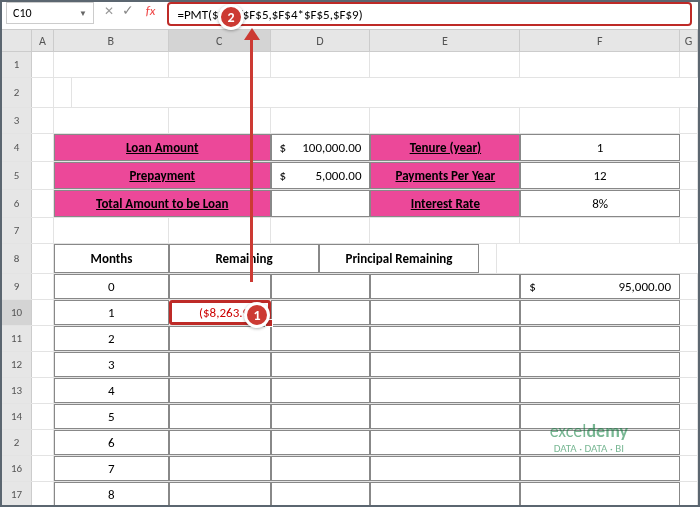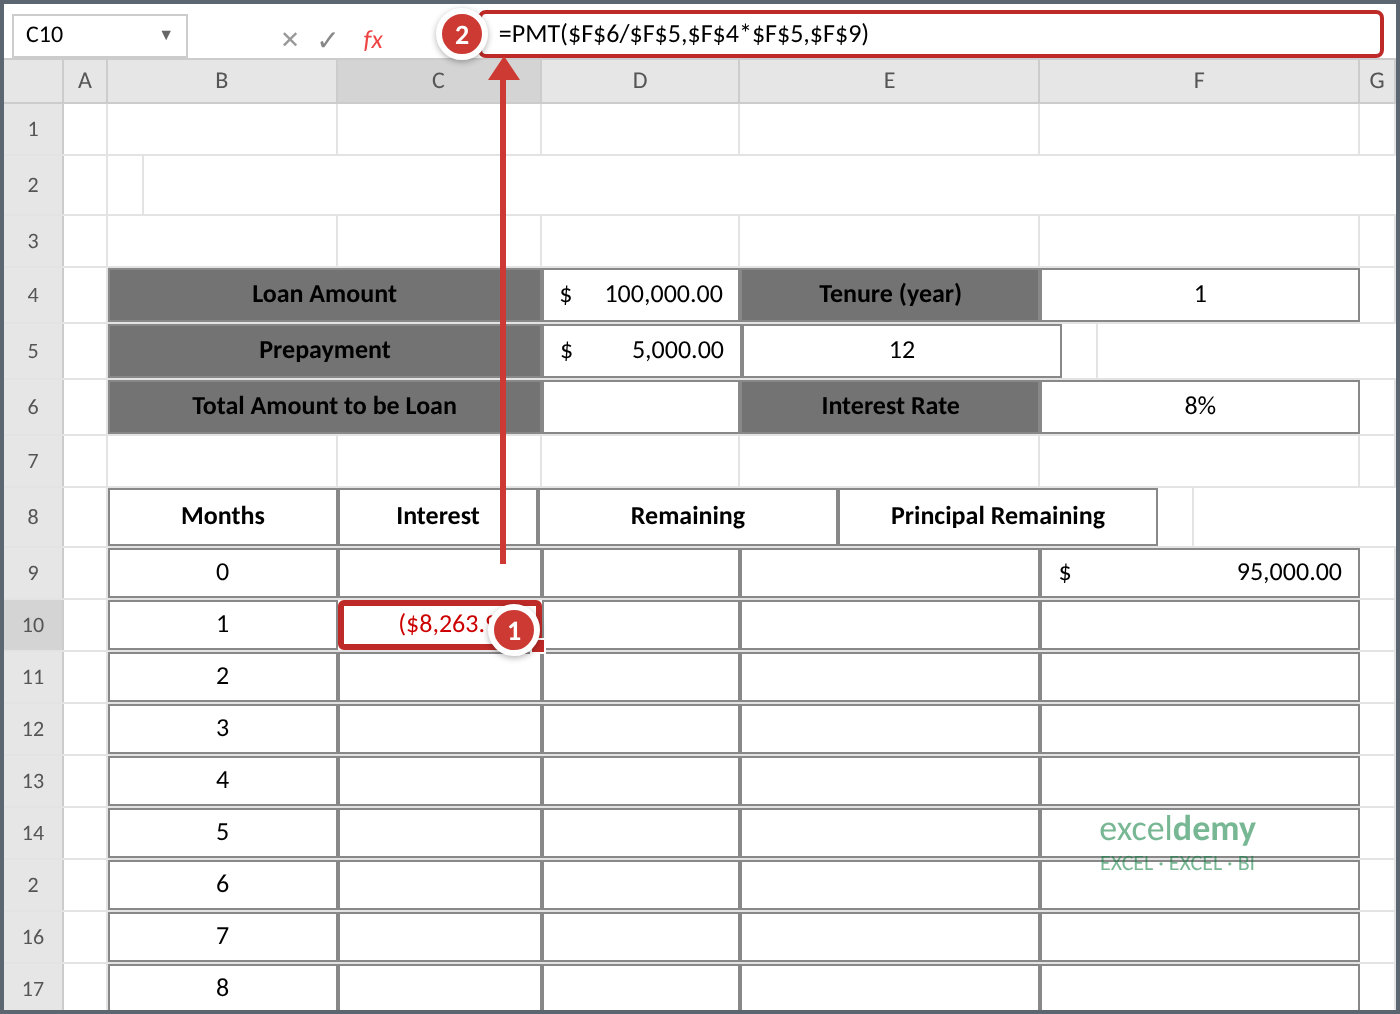--- a/index.html
+++ b/index.html
@@ -1,18 +1,18 @@
 <!DOCTYPE html>
 <html><head>
   <meta charset="utf-8">
   <style>
     * { box-sizing: border-box; margin: 0; padding: 0; }
     body { font-family: Calibri, Arial, sans-serif; font-size: 13px; background: #fff; width: 700px; height: 507px; overflow: hidden; position: relative; border: 2px solid #5b6670; }
     
-    .formula-bar { display: flex; align-items: flex-end; height: 28px; border-bottom: 1px solid #ccc; background: #fff; gap: 36px; }
+    .formula-bar { display: flex; align-items: flex-start; height: 28px; border-bottom: 1px solid #ccc; background: #fff; }
     .cellref-box { width: 88px; height: 22px; border: 1px solid #ccc; margin: 0 4px; padding: 2px 6px; font-size: 12px; display: flex; align-items: center; justify-content: space-between; background: #fff; }
     .cellref-dd { color: #666; font-size: 8px; }
     .fx-btns { display: flex; align-items: center; gap: 8px; padding: 0 6px; color: #999; }
     .fx-btns .cancel { font-size: 12px; }
     .fx-btns .check { color: #888; font-size: 14px; }
     .fx-label { font-style: italic; color: #ef4444; font-size: 13px; padding: 0 4px; }
     .formula-input { flex: 1; height: 24px; border: 2.5px solid #be2a27; border-radius: 4px; margin: 0 6px 0 2px; padding: 2px 8px; font-size: 13px; display: flex; align-items: center; background: #fff; }
     
     .sheet { position: relative; }
     .colhdr-row { display: flex; height: 22px; background: #e6e6e6; border-bottom: 1px solid #ccc; }
@@ -22,38 +22,38 @@
     .cA { width: 22px; } .cB { width: 115px; } .cC { width: 102px; } .cD { width: 100px; } .cE { width: 150px; } .cF { width: 160px; } .cG { width: 18px; }
     
     .row { display: flex; border-bottom: 1px solid #e3e3e3; height: 26px; }
     .rowhdr { width: 30px; border-right: 1px solid #ccc; background: #e6e6e6; display: flex; align-items: center; justify-content: center; color: #555; font-size: 11px; }
     .rowhdr.active { background: #d4d4d4; }
     .cell { border-right: 1px solid #e3e3e3; display: flex; align-items: center; padding: 0 4px; font-size: 13px; }
     
     .r2 { height: 30px; } .r4,.r5,.r6 { height: 28px; } .r8 { height: 30px; }
     
     .title-cell { background: #dbe6d4; font-weight: bold; font-size: 15px; justify-content: center; border: 1px solid #999; }
-    .lbl-cell { background: #737373; font-weight: bold; justify-content: center; border: 1px solid #888; }
+    .lbl-cell { background: #ec4899; font-weight: bold; justify-content: center; border: 1px solid #888; text-decoration: underline; }
     .val-cell { border: 1px solid #888; justify-content: center; }
     .val-cell.left { justify-content: flex-start; }
     .amt { display: flex; justify-content: space-between; width: 100%; padding: 0 4px; }
     .hdr-cell { font-weight: bold; justify-content: center; border: 1px solid #888; }
     .data-cell { justify-content: center; border: 1px solid #888; }
     .data-cell.rt { justify-content: space-between; padding: 0 8px; }
     
     .emi-sel { border: 3px solid #be2a27 !important; border-radius: 3px; color: #cc0000; justify-content: flex-end; padding-right: 8px; position: relative; }
     .fill-handle { position: absolute; bottom: -5px; right: -5px; width: 8px; height: 8px; background: #be2a27; border: 1px solid #fff; }
     
     .callout { position: absolute; width: 26px; height: 26px; border-radius: 50%; background: #cc3a33; border: 3px solid #fff; color: #fff; display: flex; align-items: center; justify-content: center; font-weight: bold; font-size: 14px; box-shadow: 0 1px 3px rgba(0,0,0,0.3); z-index: 10; }
     .co1 { top: 300px; left: 242px; }
     .co2 { top: 2px; left: 216px; }
     .arrow-line { position: absolute; left: 248px; top: 30px; width: 3px; height: 250px; background: #cc3a33; z-index: 5; }
     .arrow-head { position: absolute; left: 242px; top: 26px; width: 0; height: 0; border-left: 8px solid transparent; border-right: 8px solid transparent; border-bottom: 12px solid #cc3a33; z-index: 5; }
     
-    .watermark { position: absolute; right: 70px; bottom: 67px; opacity: 0.55; font-size: 11px; color: #0a7d3c; text-align: center; z-index: 2; }
+    .watermark { position: absolute; right: 70px; bottom: 50px; opacity: 0.55; font-size: 11px; color: #0a7d3c; text-align: center; z-index: 2; }
     .watermark .big { font-size: 18px; font-weight: 300; }
     .watermark .big b { font-weight: bold; }
   </style>
 </head>
 <body>
 
 <div class="formula-bar">
   <div class="cellref-box">
     <span>C10</span>
     <span class="cellref-dd">▼</span>
@@ -132,20 +132,21 @@
   <div class="row r5">
     <div class="rowhdr">5</div>
     <div class="cell cA"></div>
     <div class="cell lbl-cell" style="width:217px">Prepayment</div>
     <div class="cell val-cell cD left">
         <span class="amt">
           <span>$</span>
           <span>5,000.00</span>
         </span>
       </div>
+    <div class="cell lbl-cell cE">Payments Per Year</div>
     <div class="cell val-cell cF">12</div>
     <div class="cell cG"></div>
   </div>
 
   <div class="row r6">
     <div class="rowhdr">6</div>
     <div class="cell cA"></div>
     <div class="cell lbl-cell" style="width:217px">Total Amount to be Loan</div>
     <div class="cell val-cell cD"></div>
     <div class="cell lbl-cell cE">Interest Rate</div>
@@ -161,21 +162,20 @@
       <div class="cell cD"></div>
       <div class="cell cE"></div>
       <div class="cell cF"></div>
       <div class="cell cG"></div>
   </div>
 
   <div class="row r8">
     <div class="rowhdr">8</div>
     <div class="cell cA"></div>
     <div class="cell hdr-cell cB">Months</div>
-    <div class="cell hdr-cell cD">Interest</div>
     <div class="cell hdr-cell cE">Remaining</div>
     <div class="cell hdr-cell cF">Principal Remaining</div>
     <div class="cell cG"></div>
   </div>
 
   <div class="row">
     <div class="rowhdr">9</div>
     <div class="cell cA"></div>
     <div class="cell data-cell cB">0</div>
     <div class="cell data-cell cC"></div>
@@ -276,14 +276,14 @@
       <div class="cell cG"></div>
   </div>
 </div>
 
 <div class="callout co1">
     <span>1</span>
   </div>
 
 <div class="watermark">
   <div class="big"><span>excel</span><b>demy</b></div>
-  <div>EXCEL · EXCEL · BI</div>
+  <div>DATA · DATA · BI</div>
 </div>
 
 </body></html>

